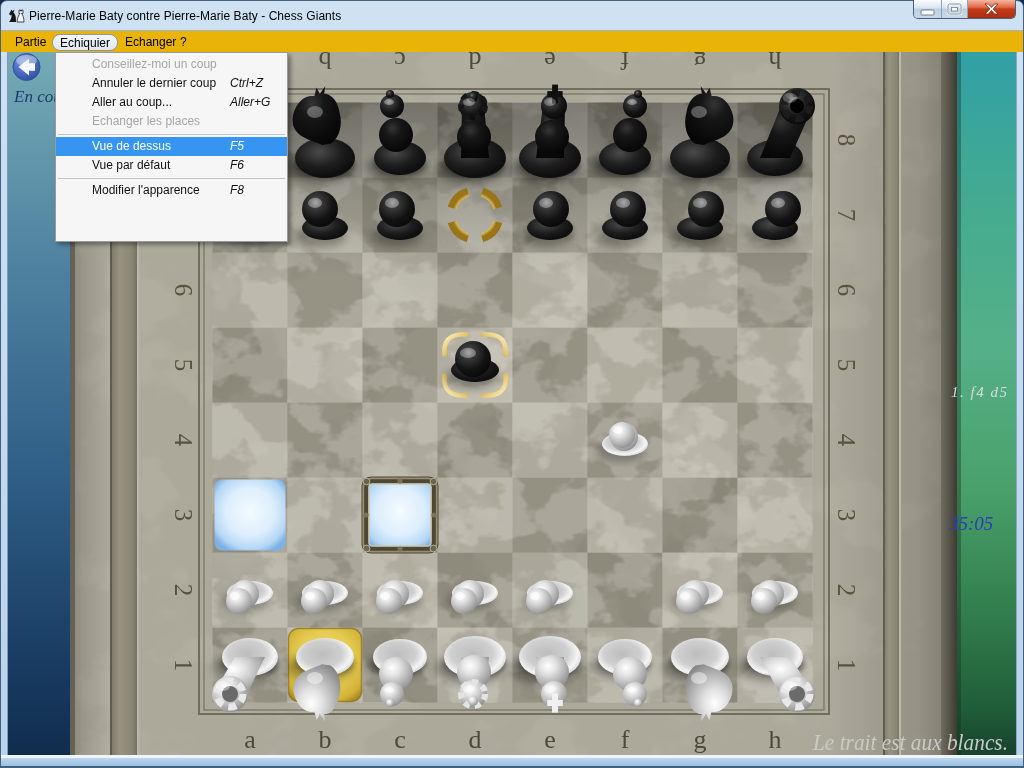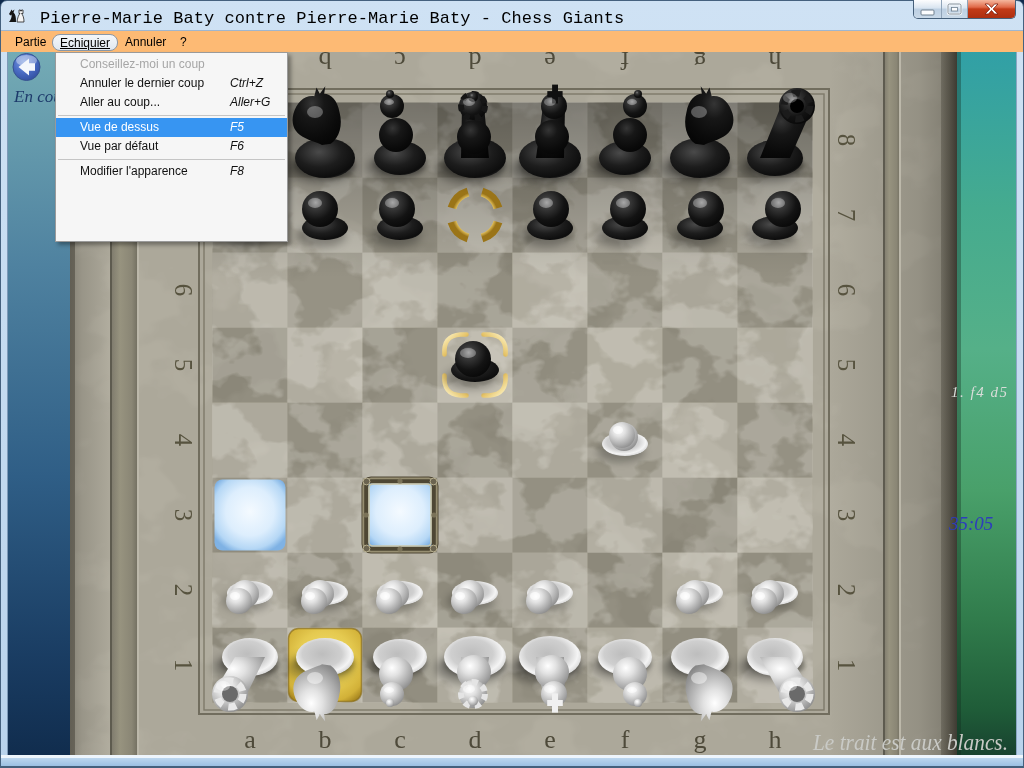--- a/index.html
+++ b/index.html
@@ -1,29 +1,29 @@
 <!DOCTYPE html>
 <html><head><meta charset="utf-8"><style>
 * { margin:0; padding:0; box-sizing:border-box; }
 body { width:1024px; height:768px; font-family:"Liberation Sans", sans-serif; overflow:hidden; background:#0e2a4d; }
 .win { position:absolute; left:0; top:0; width:1024px; height:768px;
   background:linear-gradient(#cfe2f4,#b9d3ec); border-radius:7px 7px 0 0; border:1px solid #45617e; }
 .title { position:absolute; left:0; top:0; width:100%; height:30px; color:#000; }
-.title .txt { position:absolute; left:40px; top:9px; font-size:17px; letter-spacing:0.05px;font-family:Liberation Mono, monospace; }
+.title .txt { position:absolute; left:29px; top:9px; font-size:12px; letter-spacing:0.05px; }
 .cbtns { position:absolute; right:8px; top:0; height:19px; display:flex; border:1px solid #46607a; border-top:none; border-radius:0 0 5px 5px; overflow:hidden; }
 .cb { width:28px; height:18px; background:linear-gradient(#fdfdfe 0%,#d8e4f0 45%,#bccfe2 50%,#c9d9e8 100%); position:relative; border-right:1px solid #8fa3b8; }
 .cb.mx { width:26px; }
 .cb.cl { width:47px; border-right:none; background:linear-gradient(#f5b79e 0%,#e06948 40%,#c23b18 50%,#ad2f10 100%); }
-.menubar { position:absolute; left:1px; top:30px; width:1022px; height:22px; background:#fdba74; font-size:12px; border-top:1px solid #9fb6cf; }
+.menubar { position:absolute; left:1px; top:30px; width:1022px; height:22px; background:#eab308; font-size:12px; border-top:1px solid #9fb6cf; }
 .mi { position:absolute; top:3px; height:17px; line-height:16px; padding:0 7px; }
-.mi.sel { border:1px solid #8a98a8; border-radius:8px; background:linear-gradient(#f4f7fa,#e0e8f0);text-decoration:underline; }
+.mi.sel { border:1px solid #8a98a8; border-radius:8px; background:linear-gradient(#f4f7fa,#e0e8f0); }
 .scene { position:absolute; left:8px; top:52px; width:1008px; height:708px; }
 .menu { position:absolute; left:55px; top:52px; width:233px; height:190px; background:#f6f6f6;
   border:1px solid #9a9a9a; box-shadow:3px 3px 4px rgba(0,0,0,0.35); font-size:12px; color:#111; }
-.mr { position:relative; height:19px; line-height:19px; padding-left:24px; }
+.mr { position:relative; height:19px; line-height:19px; padding-left:36px; }
 .mr .sc { position:absolute; left:174px; top:0;font-style:italic; }
 .mr.dis { color:#a6a6a6; }
 .mr.hi { background:#3795f2; color:#fff; }
 .msep { height:1px; background:#c5c5c5; margin:3px 2px 2px 2px; }
 </style></head>
 <body>
 <div class="win"></div>
 <div style="position:absolute;left:1px;top:755px;width:1022px;height:3px;background:#eef5fc;z-index:6"></div>
 <div style="position:absolute;left:1px;top:758px;width:1022px;height:8px;background:linear-gradient(#bcd6ee,#9cc0e2);z-index:6"></div>
 <div style="position:absolute;left:0px;top:766px;width:1024px;height:2px;background:#44607c;z-index:6"></div>
@@ -43,21 +43,21 @@
         <rect x="6" y="4" width="13" height="10" rx="1.5" fill="none" stroke="#70808f" stroke-width="0.9"></rect>
         <rect x="9.5" y="7.5" width="6" height="3.5" fill="#fcfdfe" stroke="#70808f" stroke-width="0.8"></rect>
       </svg></div>
   <div class="cb cl"><svg width="47" height="18">
         <path d="M17,4 L20.5,4 23.5,7.5 26.5,4 30,4 25.2,9 30,14 26.5,14 23.5,10.5 20.5,14 17,14 21.8,9 Z" fill="#fff" stroke="#7a2010" stroke-width="0.8"></path>
       </svg></div>
 </div>
 <div class="menubar">
   <div class="mi" style="left:7px">Partie</div>
   <div class="mi sel" style="left:51px">Echiquier</div>
-  <div class="mi" style="left:117px">Annuler</div>
+  <div class="mi" style="left:117px">Echanger</div>
   <div class="mi" style="left:172px">?</div>
 </div>
 <div style="position:absolute;left:7px;top:52px;width:1px;height:706px;background:#7e9ab8;z-index:5"></div>
 <div style="position:absolute;left:1016px;top:52px;width:1px;height:706px;background:#8aa6c2;z-index:5"></div>
 <div class="scene"><svg width="1008" height="708" viewBox="8 52 1008 708" xmlns="http://www.w3.org/2000/svg">
 <defs>
 <filter id="b2" x="-60%" y="-60%" width="220%" height="220%">
           <feGaussianBlur stdDeviation="2"></feGaussianBlur>
         </filter>
 <filter id="b4" x="-60%" y="-60%" width="220%" height="220%">
@@ -586,18 +586,19 @@
       <circle cx="26.5" cy="67" r="13.5" fill="url(#gBtn)" stroke="#37538f" stroke-width="1"></circle>
       <ellipse cx="26.5" cy="60.5" rx="10.5" ry="5.5" fill="#fff" opacity="0.38"></ellipse>
       <path d="M18.5,67 L29,58.5 L29,63.3 L35,63.3 L35,70.7 L29,70.7 L29,75.5 Z" fill="#f4f7fc"></path>
       <text x="14" y="102" font-family="Liberation Serif, serif" font-style="italic" font-size="17" fill="#1d3a6b">En cours</text>
     </svg></div>
 <div class="menu">
   <div style="height:2px"></div>
   <div class="mr dis">Conseillez-moi un coup</div>
   <div class="mr">Annuler le dernier coup<span class="sc">Ctrl+Z</span></div>
   <div class="mr">Aller au coup...<span class="sc">Aller+G</span></div>
+  <div class="mr dis">Echanger les places</div>
   <div class="msep"></div>
   <div class="mr hi">Vue de dessus<span class="sc">F5</span></div>
   <div class="mr">Vue par défaut<span class="sc">F6</span></div>
   <div class="msep"></div>
   <div class="mr">Modifier l'apparence<span class="sc">F8</span></div>
   <div style="height:3px"></div>
 </div>
 </body></html>

